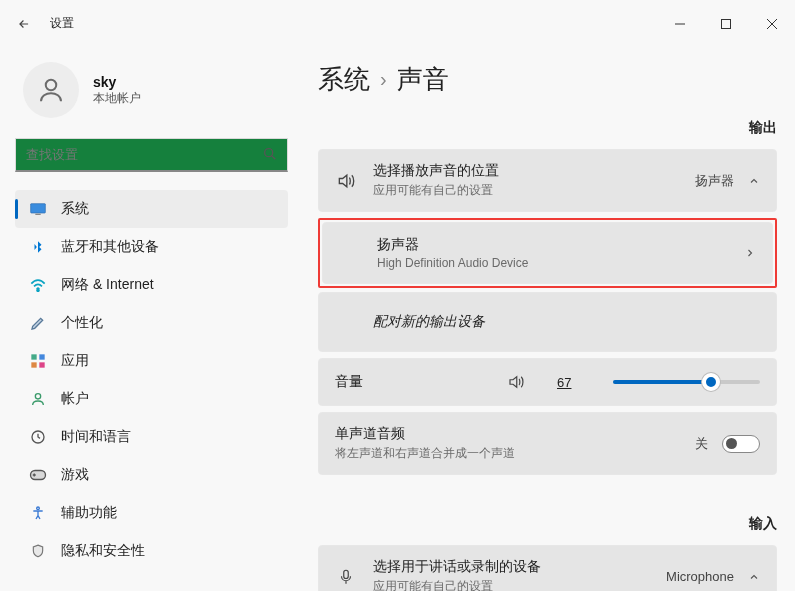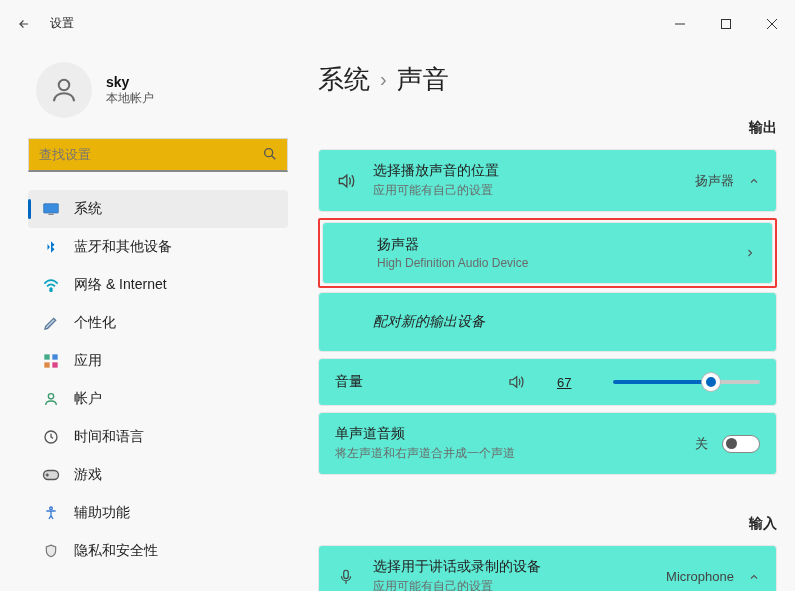--- a/index.html
+++ b/index.html
@@ -6,39 +6,39 @@
 body { background: #f8f8f8; width: 795px; height: 591px; overflow: hidden; position: relative; }
 
 .titlebar { height: 44px; display: flex; align-items: center; justify-content: space-between; padding: 3px 0 0 14px; }
 .titlebar-left { display: flex; align-items: center; gap: 16px; }
 .back-btn { width: 20px; height: 20px; display: flex; align-items: center; justify-content: center; color: #444; }
 .title { font-size: 12px; color: #222; }
 .win-controls { display: flex; }
 .win-btn { width: 46px; height: 32px; display: flex; align-items: center; justify-content: center; color: #333; }
 
 .layout { display: flex; height: calc(100% - 44px); }
-.sidebar { width: 300px; padding: 10px 12px 0 28px; }
+.sidebar { width: 300px; padding: 10px 12px 0 15px; }
 .user-row { display: flex; align-items: center; gap: 14px; padding: 8px 8px 20px 8px; }
 .avatar { width: 56px; height: 56px; border-radius: 50%; background: #ededed; display: flex; align-items: center; justify-content: center; color: #6b6b6b; }
 .user-name { font-size: 14px; font-weight: 600; color: #111; }
 .user-sub { font-size: 12px; color: #555; }
 .search { position: relative; margin: 0 0 18px 0; }
-.search input { width: 100%; height: 34px; border: 1px solid #d9d9d9; border-bottom: 2px solid #888; background: #eab308; padding: 0 34px 0 10px; font-size: 13px; outline: none; }
+.search input { width: 100%; height: 34px; border: 1px solid #d9d9d9; border-bottom: 2px solid #888; background: #15803d; padding: 0 34px 0 10px; font-size: 13px; outline: none; }
 .search .icon { position: absolute; right: 10px; top: 8px; color: #555; }
 .nav { display: flex; flex-direction: column; }
 .nav-item { display: flex; align-items: center; gap: 14px; height: 38px; padding: 0 10px 0 14px; border-radius: 4px; font-size: 14px; color: #222; position: relative; cursor: default; }
 .nav-item .icon { width: 18px; height: 18px; display: flex; align-items: center; justify-content: center; }
 .nav-item.active { background: #ececec; }
 .nav-item.active::before { content: ""; position: absolute; left: 0; top: 9px; width: 3px; height: 20px; background: #0067c0; border-radius: 2px; }
 
 .main { flex: 1; padding: 18px 18px 0 18px; overflow-y: auto; }
 .breadcrumb { font-size: 26px; color: #222; margin-bottom: 22px; display: flex; gap: 10px; align-items: center; font-weight: 400; }
 .breadcrumb .sep { color: #888; font-size: 20px; }
 .section-label { font-size: 14px; font-weight: 600; color: #222; margin-bottom: 12px; text-align: right; }
-.card { background: #5eead4; border: 1px solid #e7e7e7; border-radius: 4px; margin-bottom: 6px; }
+.card { background: #e5e5e5; border: 1px solid #e7e7e7; border-radius: 4px; margin-bottom: 6px; }
 .card-row { display: flex; align-items: center; padding: 12px 16px; min-height: 60px; gap: 16px; }
 .card-icon { width: 22px; display: flex; justify-content: center; color: #444; }
 .card-text { flex: 1; }
 .card-title { font-size: 14px; color: #222; }
 .card-sub { font-size: 12px; color: #6a6a6a; margin-top: 2px; }
 .card-tail { display: flex; align-items: center; gap: 14px; font-size: 13px; color: #444; }
 .chev { color: #555; }
 .highlight { border: 2px solid #ef3b36; border-radius: 2px; padding: 2px; margin-bottom: 4px; }
 .highlight .card { margin-bottom: 0; }
 .sub-indent { padding-left: 54px; }

